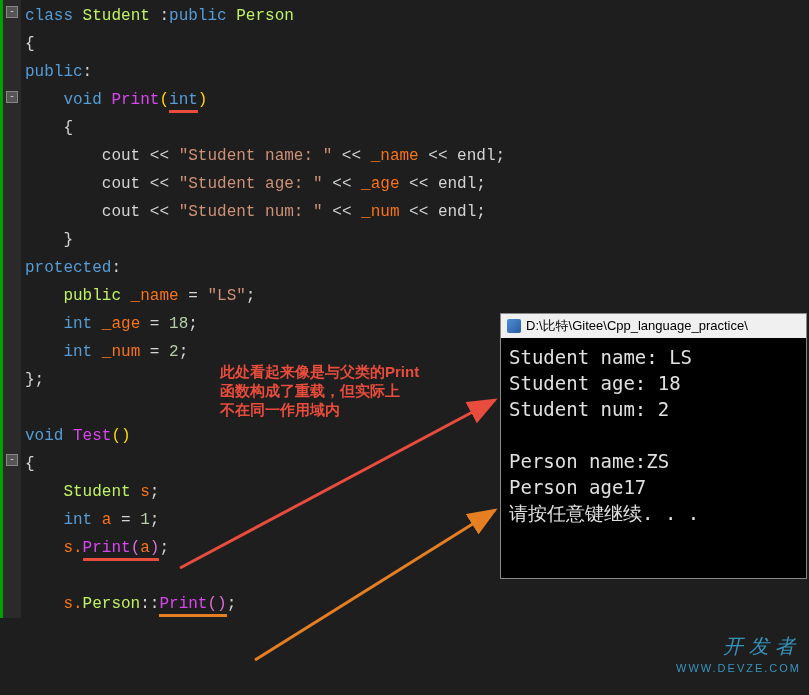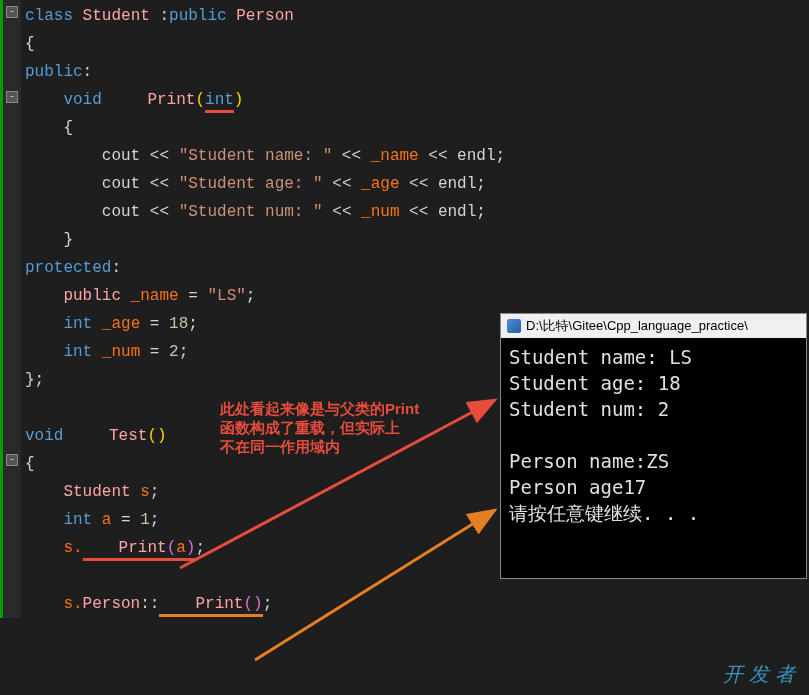--- a/index.html
+++ b/index.html
@@ -36,22 +36,22 @@
       background: #555;
       color: #ccc;
       font-size: 10px;
       line-height: 10px;
       text-align: center;
       border: 1px solid #888;
       cursor: pointer;
     }
     .line { white-space: pre; }
     .kw { color: #569cd6; }
-    .cls { color: #fca5a5; }
-    .func { color: #fca5a5; padding-left: 36px; }
+    .cls { color: #bef264; }
+    .func { color: #d946ef; }
     .str { color: #ce9178; }
     .num { color: #b5cea8; }
     .var { color: #f97316; }
     .op { color: #d4d4d4; }
     .punc { color: #d4d4d4; }
     .paren-yellow { color: #ffd700; }
     .paren-purple { color: #da70d6; }
     
     .underline-red {
       border-bottom: 3px solid #e74c3c;
@@ -107,23 +107,23 @@
       font-size: 19px;
       line-height: 26px;
       white-space: pre;
       min-height: 240px;
       border-radius: 21px;
     }
     
     .watermark {
       position: absolute;
       right: 8px;
-      bottom: 8px;
+      bottom: 16px;
       color: #3aa8d8;
-      font-family: Liberation Mono, monospace;
+      font-family: Liberation Sans, sans-serif;
       font-size: 20px;
       letter-spacing: 6px;
       text-align: right;
       line-height: 22px;
       opacity: 0.85;
       font-style: italic;
     }
     .watermark-sub {
       font-size: 11px;
       letter-spacing: 2px;
@@ -157,21 +157,21 @@
   <div class="line"> </div>
   <div class="line"><span class="kw">void</span><span class="func"> Test</span><span class="paren-yellow">()</span></div>
   <div class="line"><span class="punc">{</span></div>
   <div class="line"><span class="cls">    Student</span><span class="var"> s</span><span class="punc">;</span></div>
   <div class="line"><span class="kw">    int</span><span class="var"> a </span><span class="op">= </span><span class="num">1</span><span class="punc">;</span></div>
   <div class="line"><span class="var">    s.</span><span class="underline-red"><span class="func">Print</span><span class="paren-purple">(</span><span class="var">a</span><span class="paren-purple">)</span></span><span class="punc">;</span></div>
   <div class="line"> </div>
   <div class="line"><span class="var">    s.</span><span class="cls">Person</span><span class="op">::</span><span class="underline-orange"><span class="func">Print</span><span class="paren-purple">()</span></span><span class="punc">;</span></div>
 </div>
 
-<div class="annotation" style="top:362px; left:220px;margin-top:37px;">
+<div class="annotation" style="top:362px; left:220px;">
   <div>此处看起来像是与父类的Print</div>
   <div>函数构成了重载，但实际上</div>
   <div>不在同一作用域内</div>
 </div>
 
 <svg class="arrow-svg" style="top:0; left:0;" width="809" height="695">
   <defs>
     <marker id="arrowRed" markerWidth="10" markerHeight="8" refX="9" refY="4" orient="auto">
       <polygon points="0 0, 10 4, 0 8" fill="#e74c3c"></polygon>
     </marker>
@@ -192,13 +192,14 @@
 <span>Student age: 18</span>
 <span>Student num: 2</span>
 <span></span>
 <span>Person name:ZS</span>
 <span>Person age17</span>
 <span>请按任意键继续. . .</span></div>
 </div>
 
 <div class="watermark">
   <span>开发者</span>
+  <span class="watermark-sub">WWW.DEVZE.COM</span>
 </div>
 
 </body></html>

